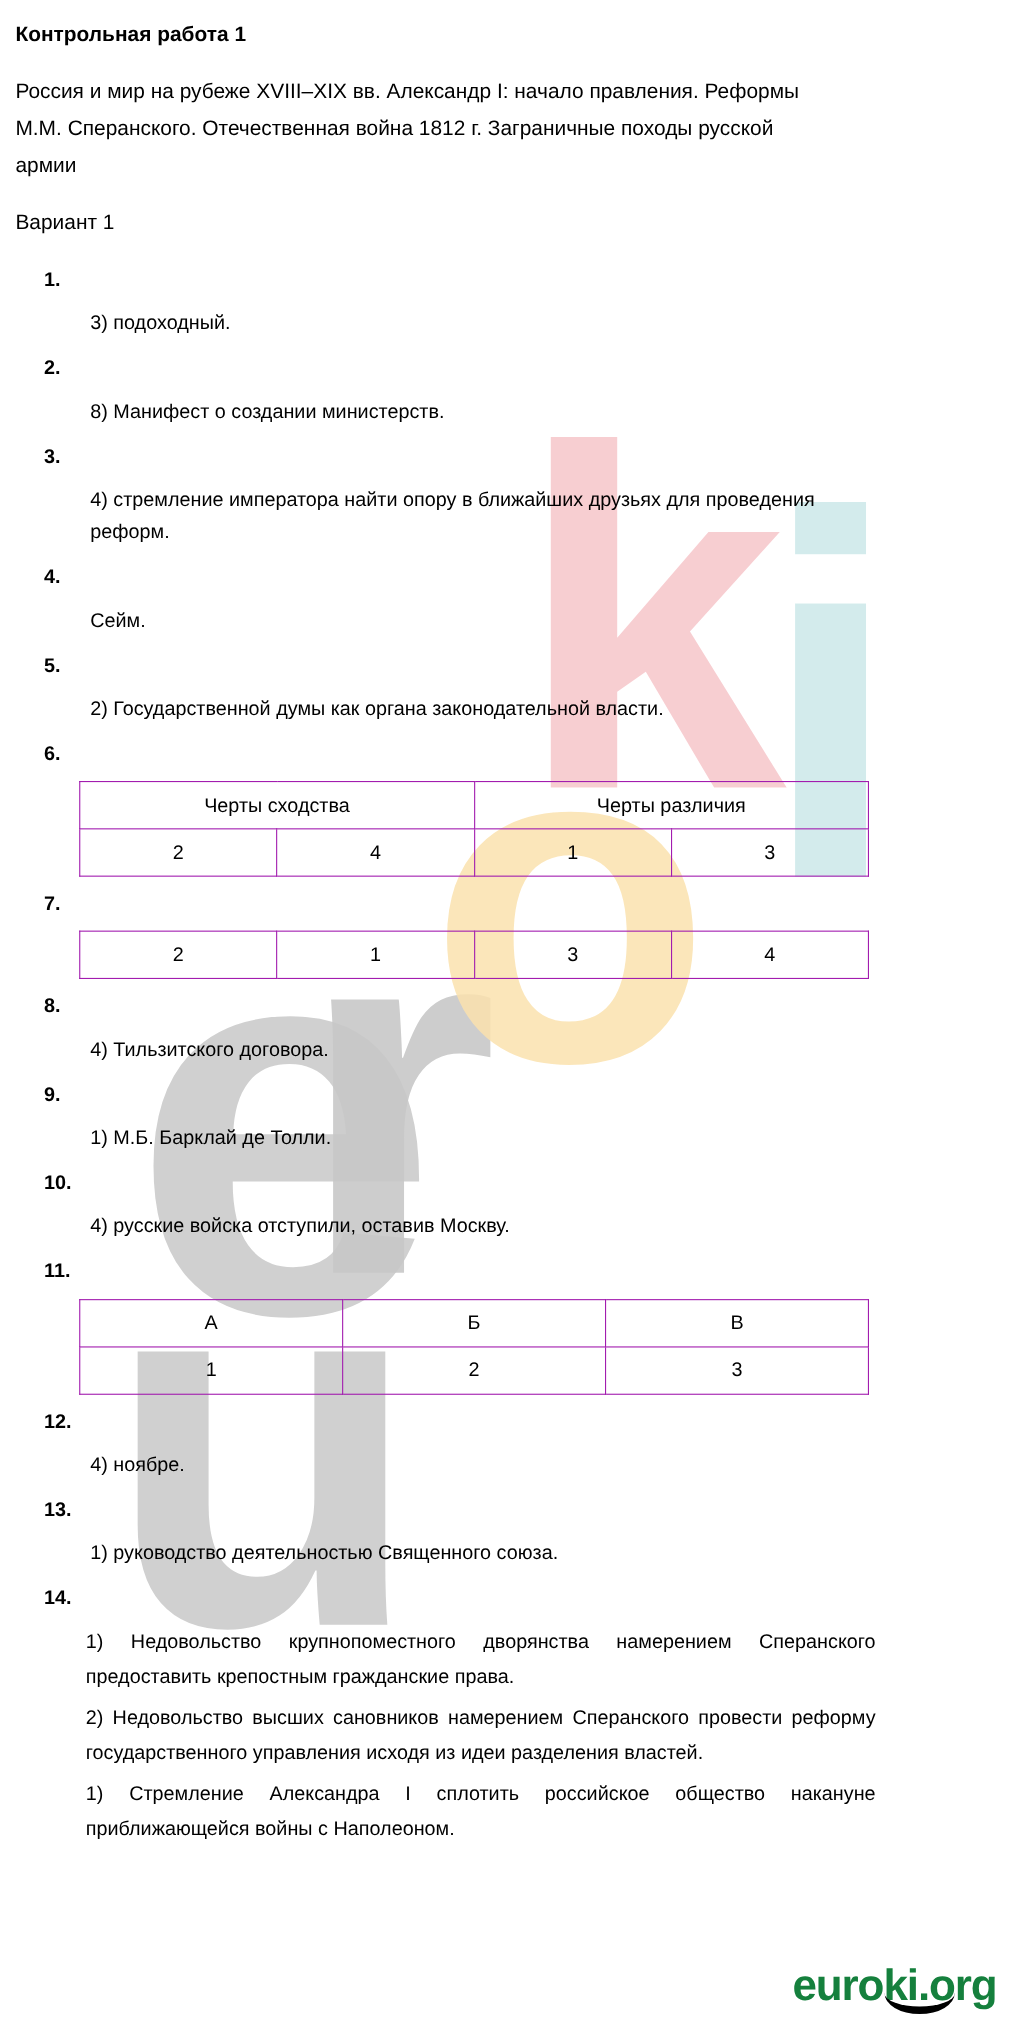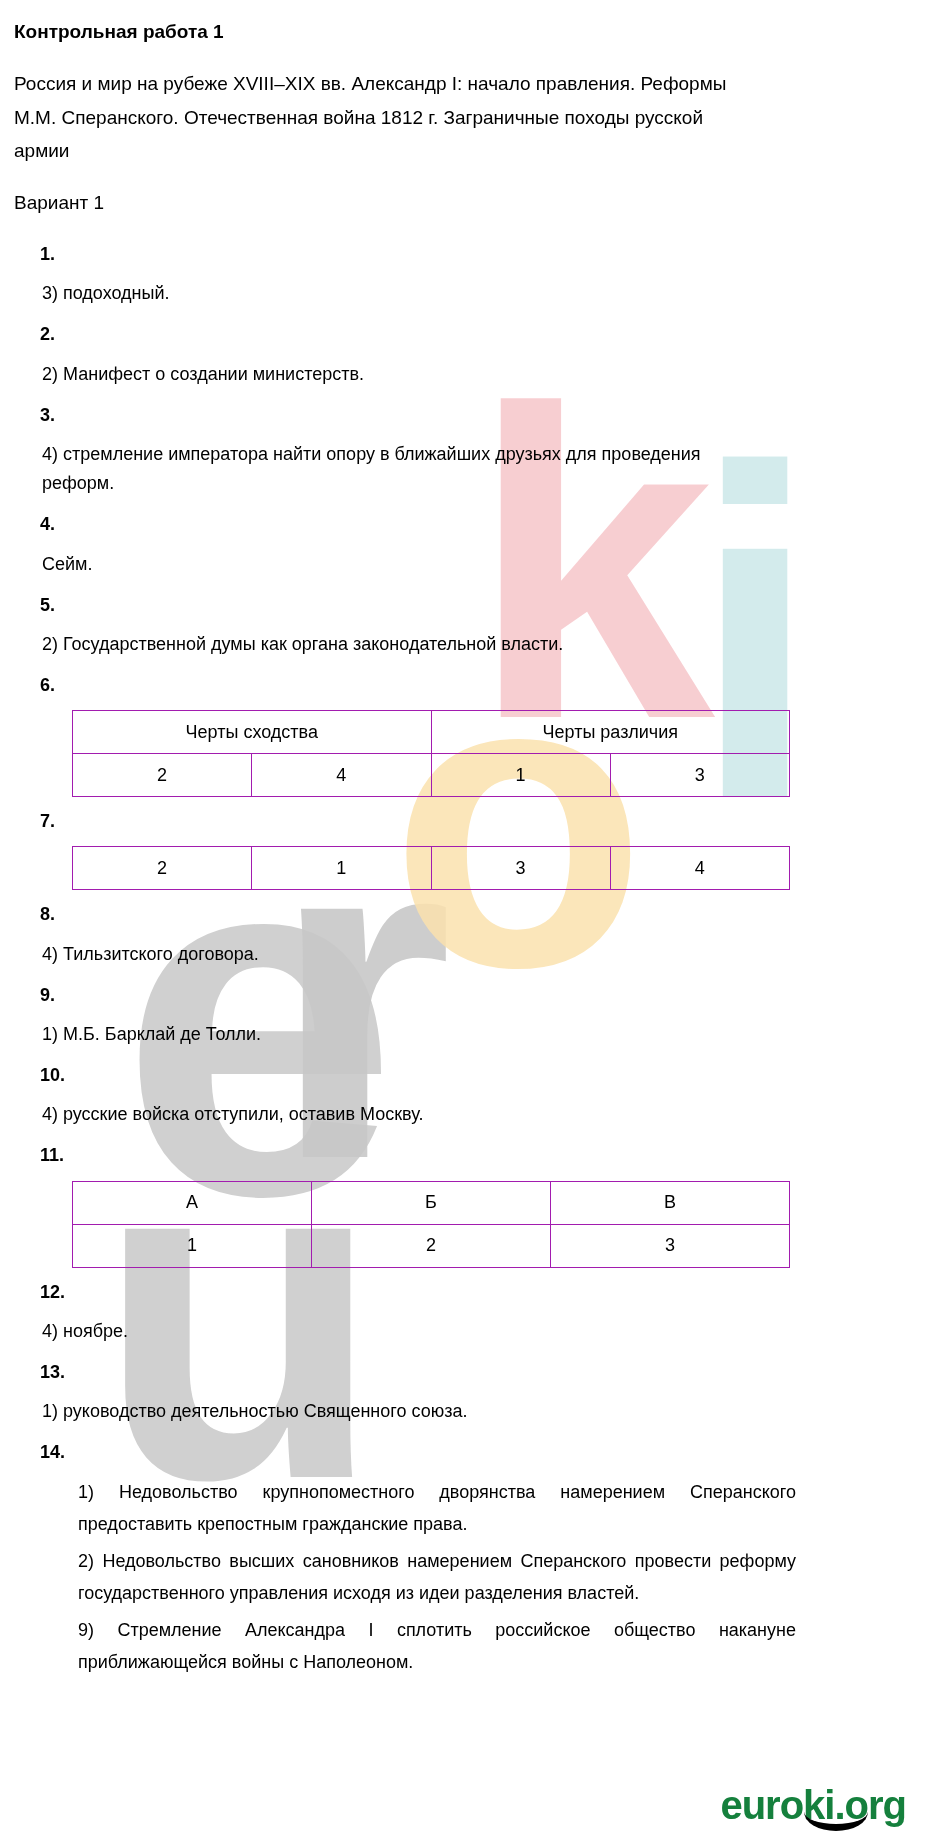--- a/index.html
+++ b/index.html
@@ -107,21 +107,21 @@
   .q-num {
     font-size: 18px;
     font-weight: 700;
     margin: 0 0 0 26px;
     padding: 6px 0 2px 0;
     line-height: 1.4;
   }
   .q-ans {
     font-size: 18px;
     font-weight: 400;
-    margin: 0 0 0 28px;
+    margin: 0 0 0 68px;
     padding: 10px 0 8px 0;
     line-height: 1.62;
     max-width: 690px;
   }
   .q-ans.justify {
     text-align: justify;
     max-width: 718px;
     margin-left: 64px;
   }
   .q-ans.justify p {
@@ -193,21 +193,21 @@
 
   <div class="variant">Вариант 1</div>
 
   <div class="q-block">
     <div class="q-num">1.</div>
     <div class="q-ans">3) подоходный.</div>
   </div>
 
   <div class="q-block">
     <div class="q-num">2.</div>
-    <div class="q-ans">2) Манифест о создании министерств.</div>
+    <div class="q-ans">8) Манифест о создании министерств.</div>
   </div>
 
   <div class="q-block">
     <div class="q-num">3.</div>
     <div class="q-ans">4) стремление императора найти опору в ближайших друзьях для проведения реформ.</div>
   </div>
 
   <div class="q-block">
     <div class="q-num">4.</div>
     <div class="q-ans">Сейм.</div>
@@ -291,21 +291,21 @@
   <div class="q-block">
     <div class="q-num">13.</div>
     <div class="q-ans">1) руководство деятельностью Священного союза.</div>
   </div>
 
   <div class="q-block">
     <div class="q-num">14.</div>
     <div class="q-ans justify">
       <p>1) Недовольство крупнопоместного дворянства намерением Сперанского предоставить крепостным гражданские права.</p>
       <p>2) Недовольство высших сановников намерением Сперанского провести реформу государственного управления исходя из идеи разделения властей.</p>
-      <p>9) Стремление Александра I сплотить российское общество накануне приближающейся войны с Наполеоном.</p>
+      <p>1) Стремление Александра I сплотить российское общество накануне приближающейся войны с Наполеоном.</p>
     </div>
   </div>
 
 </div>
 
 <div id="footer-logo">
   <span>euroki.org</span>
   <span class="smile"></span>
 </div>
 

